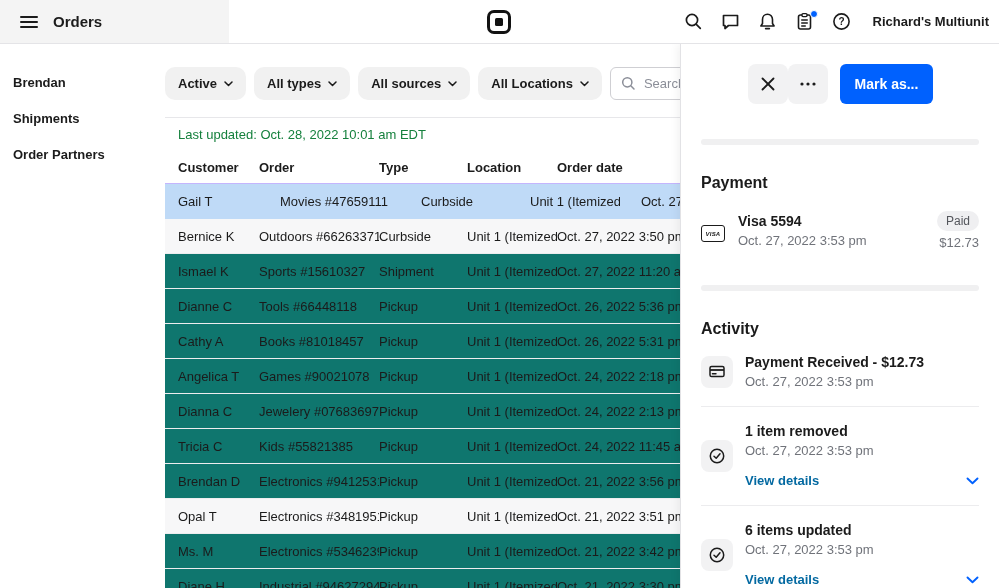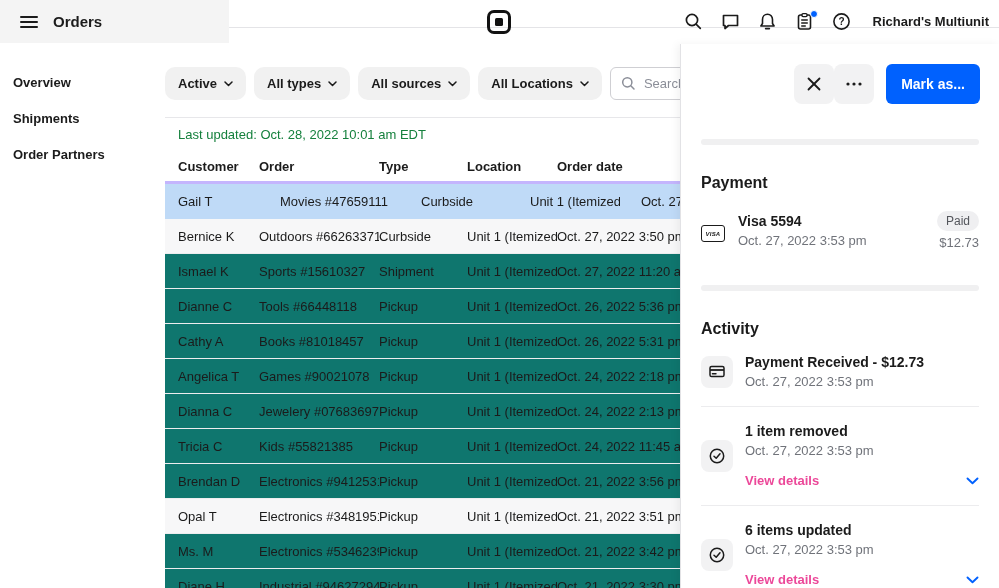--- a/index.html
+++ b/index.html
@@ -1,21 +1,21 @@
 <!DOCTYPE html>
 <html><head>
 <meta charset="utf-8">
 <style>
   * { box-sizing: border-box; margin: 0; padding: 0; }
   html,body { width: 999px; height: 588px; }
   body { font-family: "Liberation Sans", sans-serif; color:#1b1b1b; background:#fff; overflow:hidden; }
   #app { position:relative; width:999px; height:588px; overflow:hidden; background:#fff; }
 
   
-  .topbar { position:absolute; top:0; left:0; width:999px; height:28px; background:#fff; border-bottom:1px solid #e4e4e7; z-index:30; }
+  .topbar { position:absolute; top:0; left:0; width:999px; height:44px; background:#fff; border-bottom:1px solid #e4e4e7; z-index:30; }
   .topbar-left { position:absolute; top:0; left:0; width:229px; height:43px; background:#f4f4f4; display:flex; align-items:center; gap:15px; padding-left:20px; }
   .hamburger { width:18px; height:12px; display:flex; flex-direction:column; justify-content:space-between; cursor:pointer; }
   .hamburger span { display:block; height:2px; background:#1b1b1b; border-radius:1px; }
   .topbar-title { font-size:15px; font-weight:700; }
   .topbar-logo { position:absolute; left:485px; top:8px; width:28px; height:28px; display:flex; align-items:center; justify-content:center; }
   .sq-logo { width:24px; height:24px; border:3.5px solid #121212; border-radius:7px; position:relative; }
   .sq-logo::after { content:""; position:absolute; left:50%; top:50%; transform:translate(-50%,-50%); width:8px; height:8px; background:#121212; border-radius:1.5px; }
   .topbar-right { position:absolute; right:10px; top:0; height:43px; display:flex; align-items:center; gap:17px; }
   .tb-icon { width:20px; height:20px; display:flex; align-items:center; justify-content:center; position:relative; cursor:pointer; }
   .tb-icon svg { display:block; }
@@ -30,52 +30,52 @@
   .main { position:absolute; left:165px; top:44px; right:0; bottom:0; background:#fff; }
   .filters-row { display:flex; align-items:center; gap:8px; padding-top:23px; }
   .chips { display:flex; gap:8px; }
   .chip { display:flex; align-items:center; gap:7px; height:33px; padding:0 13px; background:#f1f1f1; border:none; border-radius:10px; font-family:"Liberation Sans",sans-serif; font-size:13px; font-weight:600; color:#1b1b1b; cursor:pointer; }
   .searchbox { display:flex; align-items:center; gap:8px; height:33px; width:170px; padding:0 10px; background:#fff; border:1px solid #cfcfd3; border-radius:6px; }
   .searchbox input { border:none; outline:none; font-family:"Liberation Sans",sans-serif; font-size:13px; width:110px; color:#1b1b1b; background:transparent; }
   .searchbox input::placeholder { color:#8b8e98; }
   .main-divider { height:1px; background:#e7e7ea; margin-top:17px; }
   .last-updated { font-size:13px; color:#15803d; padding:9px 0 9px 13px; }
   .thead, .trow { display:flex; align-items:center; padding-left:13px; white-space:nowrap; }
-  .thead { height:33px; border-bottom:3px solid #c4b5fd; font-size:13px; font-weight:700; }
+  .thead { height:33px; border-bottom:1px solid #c4b5fd; font-size:13px; font-weight:700; }
   .c-customer { width:81px; flex:none; overflow:hidden; }
   .c-order    { width:120px; flex:none; overflow:hidden; }
   .c-type     { width:88px; flex:none; overflow:hidden; }
   .c-location { width:90px; flex:none; overflow:hidden; }
   .c-date     { flex:1; overflow:hidden; }
   .trow { height:35px; font-size:13px; border-bottom:1px solid #ededef; cursor:pointer; background:#0f766e; }
   .trow.selected { background:#bfdaf7; border-bottom-color:#bfdaf7;gap:21px; }
   .trow.shaded { background:#f7f7f8; }
 
   
   .panel { position:absolute; left:680px; top:44px; width:319px; height:544px; background:#fff; border-left:1px solid #e2e2e5; box-shadow:-3px 0 8px rgba(0,0,0,.05); z-index:20; overflow:hidden; }
-  .panel-header { display:flex; align-items:center; justify-content:flex-end; padding:20px 19px 0 20px; }
+  .panel-header { display:flex; align-items:center; justify-content:center; padding:20px 19px 0 20px; }
   .btn-square { width:40px; height:40px; background:#f2f2f3; border:none; border-radius:8px; display:flex; align-items:center; justify-content:center; cursor:pointer; }
   .panel-header-right { display:flex; align-items:center; gap:12px; }
   .btn-primary { height:40px; padding:0 15px; background:#0061fe; color:#fff; border:none; border-radius:6px; font-family:"Liberation Sans",sans-serif; font-size:14px; font-weight:700; cursor:pointer; }
   .section-bar { height:6px; background:#f0f0f1; border-radius:3px; margin:35px 20px 0; }
   .section-heading { font-size:16px; font-weight:700; margin:29px 20px 0; }
   .payment-row { display:flex; align-items:center; margin:19px 20px 0; }
   .visa-badge { width:24px; height:17px; border:1.5px solid #1b1b1b; border-radius:3px; display:flex; align-items:center; justify-content:center; font-size:6px; font-weight:700; font-style:italic; letter-spacing:.2px; margin-top:6px; flex:none; }
   .pay-main { flex:1; margin-left:13px; }
   .pay-title { font-size:14px; font-weight:700; }
   .pay-date, .pay-amount { font-size:13px; color:#70737a; margin-top:4px; }
   .pay-side { text-align:right; }
   .pill { display:inline-block; background:#efeff1; color:#54565c; font-size:12px; font-weight:500; border-radius:11px; padding:3px 9px; }
   .activity-item { display:flex; align-items:center; margin:16px 20px 0; }
   .icon-tile { width:32px; height:32px; background:#f2f2f3; border-radius:8px; display:flex; align-items:center; justify-content:center; flex:none; }
   .activity-body { flex:1; margin-left:12px; }
   .activity-title { font-size:14px; font-weight:700; }
   .activity-date { font-size:13px; color:#70737a; margin-top:4px; }
   .activity-link-row { display:flex; align-items:center; justify-content:space-between; margin-top:15px; cursor:pointer; }
-  .view-details { font-size:13px; font-weight:700; color:#ec4899; }
+  .view-details { font-size:13px; font-weight:700; color:#0369a1; }
   .item-divider { height:1px; background:#ececee; margin:17px 20px 0; }
 </style>
 </head>
 <body>
 
 <div id="app">
 
   <div class="topbar">
     <div class="topbar-left">
       <div class="hamburger">
@@ -122,21 +122,21 @@
             <text x="9.5" y="13.2" text-anchor="middle" font-size="10" font-weight="bold" font-family="Liberation Sans,sans-serif" fill="#1b1b1b">?</text>
           </svg>
       </div>
       <div class="merchant">Richard's Multiunit</div>
     </div>
   </div>
 
   <div class="sidebar">
 
       <div class="side-item">
-        <span>Overview</span>
+        <span>Brendan</span>
       </div>
 
       <div class="side-item">
         <span>Shipments</span>
       </div>
 
       <div class="side-item">
         <span>Order Partners</span>
       </div>
     </div>

